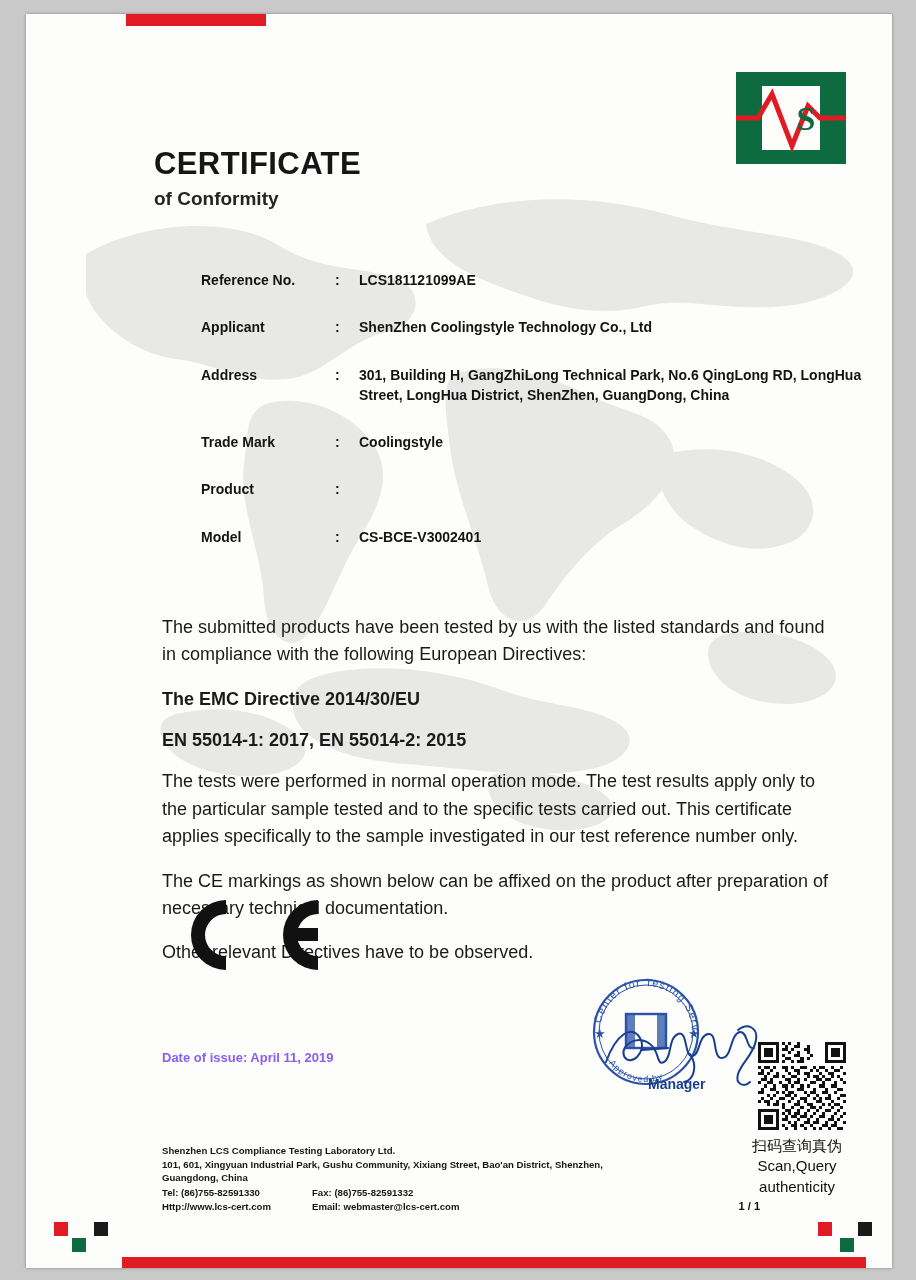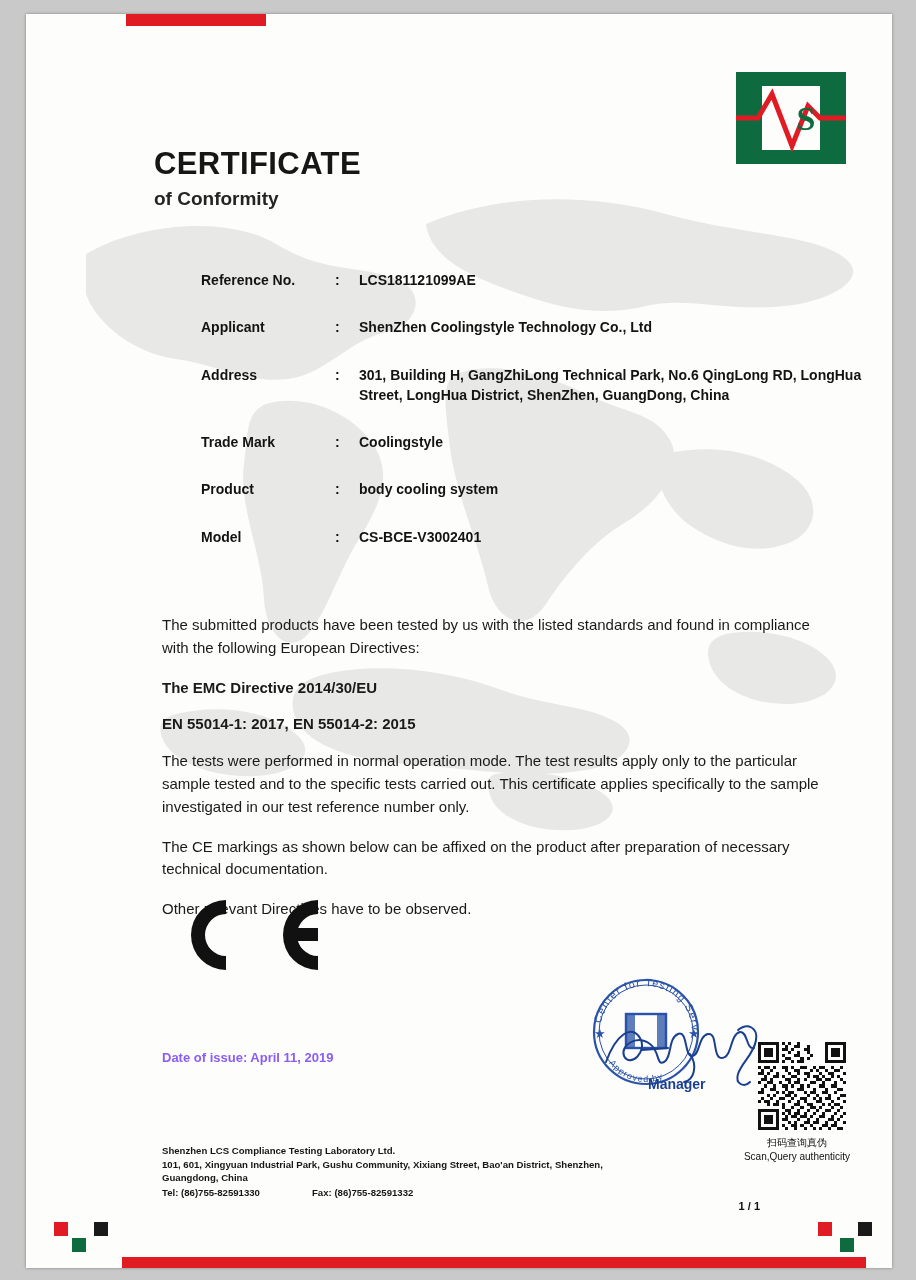--- a/index.html
+++ b/index.html
@@ -120,21 +120,21 @@
     flex: 1;
     font-weight: bold;
   }
 
   
   .body-copy {
     position: absolute;
     left: 136px;
     top: 600px;
     width: 672px;
-    font-size: 15px;
+    font-size: 18px;
     color: #1a1a1a;
     line-height: 1.52;
   }
   .body-copy p { margin: 0 0 17px 0; }
   .body-copy p.bold { font-weight: bold; margin-bottom: 14px; }
   .gap-before { margin-top: 22px; }
 
   
   .ce-mark {
     position: absolute;
@@ -186,21 +186,21 @@
     top: 1028px;
     width: 88px;
     height: 88px;
   }
   .qr-caption {
     position: absolute;
     right: 30px;
     top: 1122px;
     width: 130px;
     text-align: center;
-    font-size: 10px;
+    font-size: 15px;
     color: #111;
     line-height: 1.35;
   }
 
   
   .footer {
     position: absolute;
     left: 136px;
     top: 1130px;
     width: 520px;
@@ -287,21 +287,20 @@
         <div class="value">301, Building H, GangZhiLong Technical Park, No.6 QingLong RD, LongHua Street, LongHua District, ShenZhen, GuangDong, China</div>
       </div>
       <div class="row">
         <div class="label">Trade Mark</div>
         <div class="colon">:</div>
         <div class="value">Coolingstyle</div>
       </div>
       <div class="row">
         <div class="label">Product</div>
         <div class="colon">:</div>
-        <div class="value">body cooling system</div>
       </div>
       <div class="row">
         <div class="label">Model</div>
         <div class="colon">:</div>
         <div class="value">CS-BCE-V3002401</div>
       </div>
     </div>
 
     <div class="body-copy">
       <p>The submitted products have been tested by us with the listed standards and found in compliance with the following European Directives:</p>
@@ -560,18 +559,22 @@
     </div>
 
     <div class="footer">
       <div class="strong">Shenzhen LCS Compliance Testing Laboratory Ltd.</div>
       <div>101, 601, Xingyuan Industrial Park, Gushu Community, Xixiang Street, Bao'an District, Shenzhen,</div>
       <div>Guangdong, China</div>
       <div class="footer-contacts">
         <div class="col1">Tel: (86)755-82591330</div>
         <div class="col2">Fax: (86)755-82591332</div>
       </div>
+      <div class="footer-contacts">
+        <div class="col1">Http://www.lcs-cert.com</div>
+        <div class="col2">Email: webmaster@lcs-cert.com</div>
+      </div>
     </div>
 
     <div class="page-num">1 / 1</div>
 
   </div>
 </div>
 
 </body></html>

